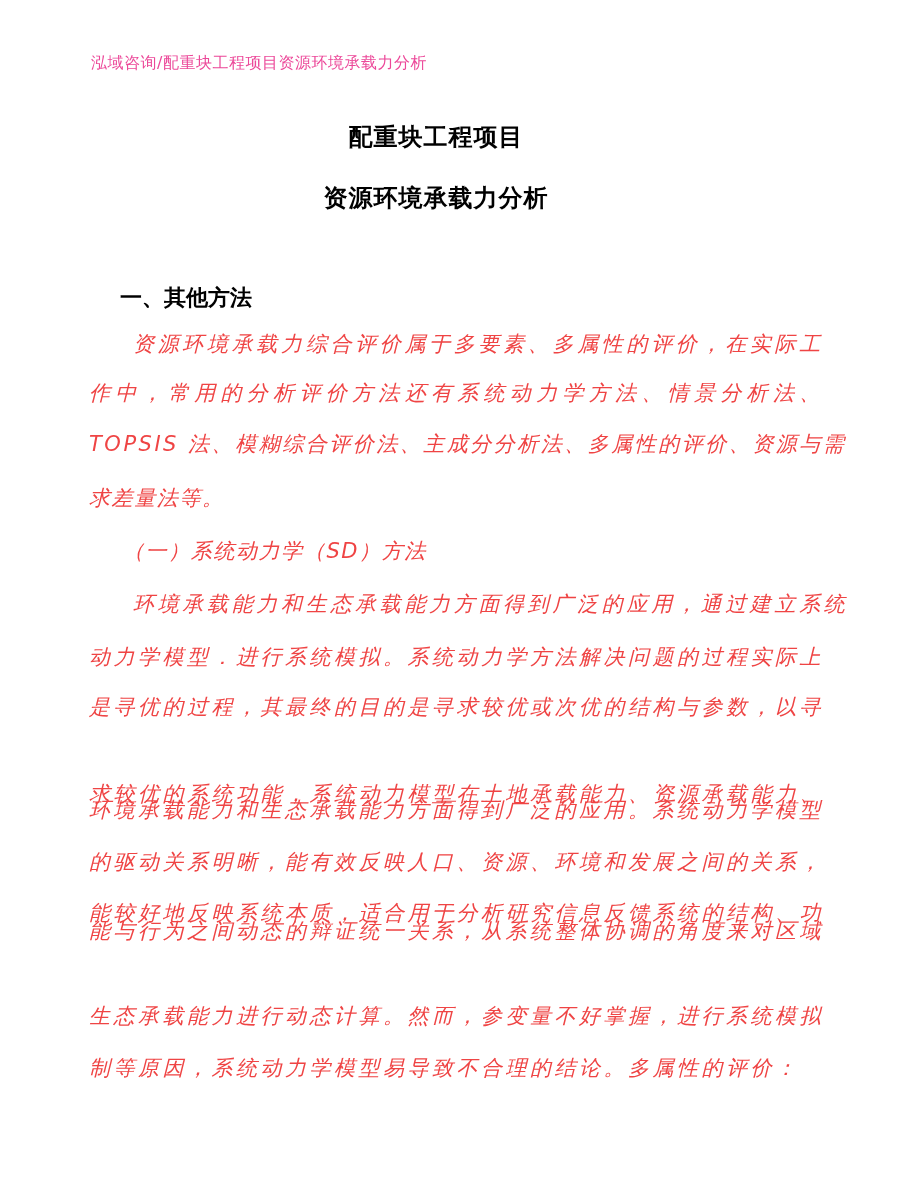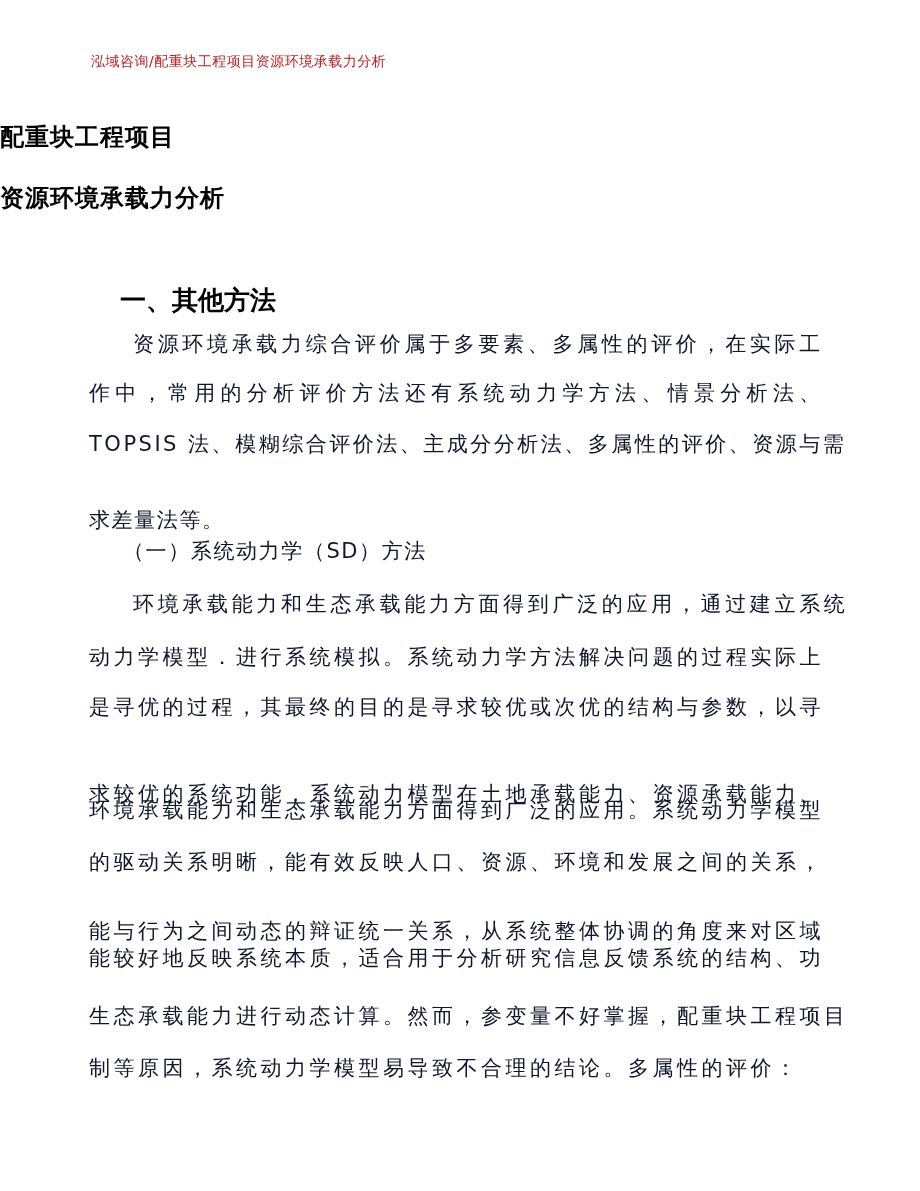--- a/index.html
+++ b/index.html
@@ -12,84 +12,86 @@
       height: 1191px;
       position: relative;
       overflow: hidden;
       color: #000000;
       font-family: "DejaVu Serif", "Liberation Serif", serif;
     }
     .page-header {
       position: absolute;
       left: 91px;
       top: 53px;
-      font-size: 14px;
+      font-size: 16px;
       letter-spacing: 0.5px;
-      color: #b91c1c;
+      color: #ec4899;
       font-family: "DejaVu Sans", "Liberation Sans", sans-serif;
       white-space: nowrap;
     }
     .title {
       position: absolute;
       left: 0;
       width: 872px;
+      text-align: center;
       font-size: 24px;
       font-weight: bold;
       font-family: "DejaVu Sans", "Liberation Sans", sans-serif;
       letter-spacing: 1px;
       white-space: nowrap;
     }
     .title-1 { top: 121px; }
     .title-2 { top: 182px; }
     .h1 {
       position: absolute;
       left: 120px;
       top: 283px;
-      font-size: 26px;
+      font-size: 22px;
       font-weight: bold;
       font-family: "DejaVu Sans", "Liberation Sans", sans-serif;
       white-space: nowrap;
     }
     .line {
       position: absolute;
       left: 89px;
       font-size: 21px;
       white-space: nowrap;
       letter-spacing: 1.6px;
       font-family: "DejaVu Sans", "Liberation Sans", sans-serif;
       font-weight: normal;
-      color: #0f172a;
+      color: #ef4444;
       transform-origin: left top;
+      font-style: italic;
     }
     .indent { left: 133px; }
     .sub-h { left: 123px; }
   </style>
 </head>
 <body>
 
 <div class="page-header">泓域咨询/配重块工程项目资源环境承载力分析</div>
 
 <div class="title title-1">配重块工程项目</div>
 <div class="title title-2">资源环境承载力分析</div>
 
 <div class="h1">一、其他方法</div>
 
 <div>
   <div class="line indent" style="top: 330px; letter-spacing: 3.67407px;">资源环境承载力综合评价属于多要素、多属性的评价，在实际工</div>
   <div class="line" style="top: 379px; letter-spacing: 5.3037px; text-align: center;">作中，常用的分析评价方法还有系统动力学方法、情景分析法、</div>
   <div class="line" style="top: 430px; letter-spacing: 2.50909px;">TOPSIS 法、模糊综合评价法、主成分分析法、多属性的评价、资源与需</div>
-  <div class="line" style="top:506px">求差量法等。</div>
+  <div class="line" style="top:484px">求差量法等。</div>
 </div>
 
 <div class="line sub-h" style="top:537px">（一）系统动力学（SD）方法</div>
 
 <div>
   <div class="line indent" style="top: 590px; letter-spacing: 3.67407px;">环境承载能力和生态承载能力方面得到广泛的应用，通过建立系统</div>
   <div class="line" style="top: 643px; letter-spacing: 3.49655px;">动力学模型．进行系统模拟。系统动力学方法解决问题的过程实际上</div>
   <div class="line" style="top: 693px; letter-spacing: 3.49655px;">是寻优的过程，其最终的目的是寻求较优或次优的结构与参数，以寻</div>
   <div class="line" style="top: 745px; letter-spacing: 3.49655px; margin-top: 35px;">求较优的系统功能，系统动力模型在土地承载能力、资源承载能力、</div>
   <div class="line" style="top: 796px; letter-spacing: 3.49655px;">环境承载能力和生态承载能力方面得到广泛的应用。系统动力学模型</div>
   <div class="line" style="top: 848px; letter-spacing: 3.49655px;">的驱动关系明晰，能有效反映人口、资源、环境和发展之间的关系，</div>
-  <div class="line" style="top: 899px; letter-spacing: 3.49655px; margin-top: 45px;">能较好地反映系统本质，适合用于分析研究信息反馈系统的结构、功</div>
+  <div class="line" style="top: 899px; letter-spacing: 3.49655px;">能较好地反映系统本质，适合用于分析研究信息反馈系统的结构、功</div>
   <div class="line" style="top: 906px; letter-spacing: 3.49655px; margin-top: 11px;">能与行为之间动态的辩证统一关系，从系统整体协调的角度来对区域</div>
-  <div class="line" style="top: 1002px; letter-spacing: 3.49655px;">生态承载能力进行动态计算。然而，参变量不好掌握，配重块工程项目</div>
+  <div class="line" style="top: 1002px; letter-spacing: 3.49655px;">生态承载能力进行动态计算。然而，参变量不好掌握，进行系统模拟</div>
   <div class="line" style="top: 1054px; letter-spacing: 3.49655px;">制等原因，系统动力学模型易导致不合理的结论。多属性的评价：</div>
 </div>
 
 </body></html>

